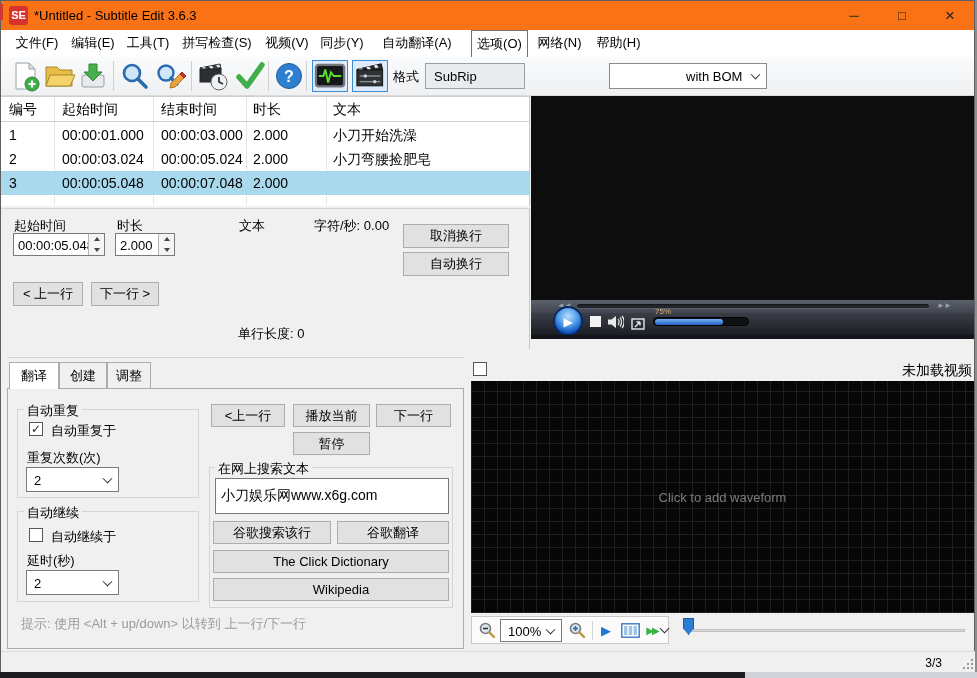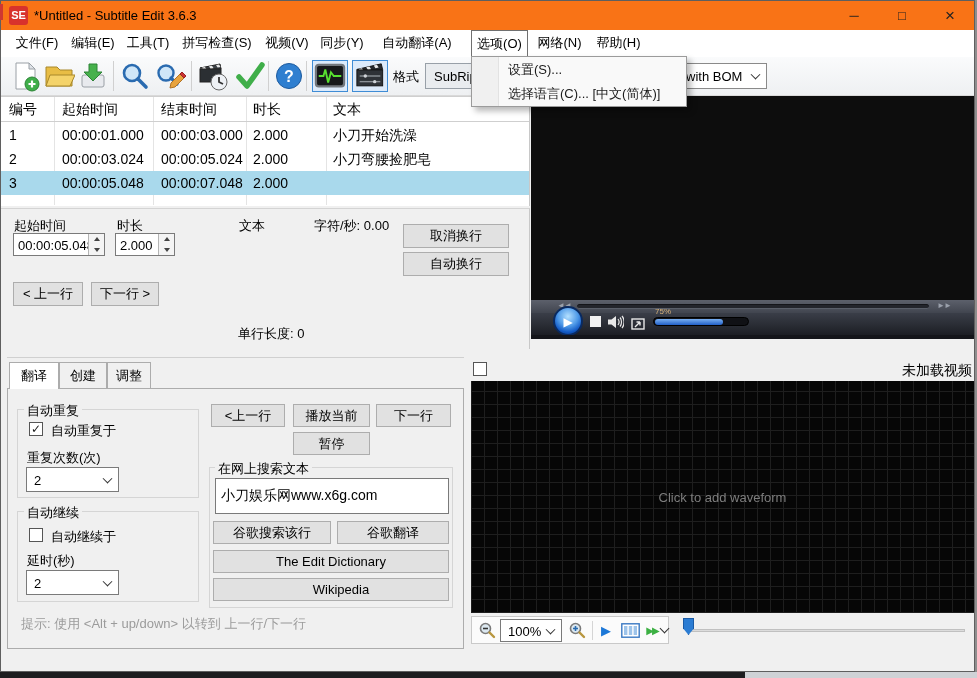--- a/index.html
+++ b/index.html
@@ -130,25 +130,20 @@
     <div class="abs menu-item" style="left:122px;width:50px;">工具(T)</div>
     <div class="abs menu-item" style="left:176px;width:80px;">拼写检查(S)</div>
     <div class="abs menu-item" style="left:260px;width:52px;">视频(V)</div>
     <div class="abs menu-item" style="left:316px;width:50px;">同步(Y)</div>
     <div class="abs menu-item" style="left:370px;width:92px;">自动翻译(A)</div>
     <div class="abs menu-item open" style="left:470px;width:57px;">选项(O)</div>
     <div class="abs menu-item" style="left:531px;width:55px;">网络(N)</div>
     <div class="abs menu-item" style="left:590px;width:55px;">帮助(H)</div>
   </div>
 
-  <div id="menu-dropdown" class="abs">
-    <div class="gutter"></div>
-    <div class="dd-item" style="margin-top:1px;">设置(S)...</div>
-    <div class="dd-item">选择语言(C)... [中文(简体)]</div>
-  </div>
 
   <div id="toolbar" class="abs">
     <div class="abs tool-icon" style="left:8px;">
       <svg viewBox="0 0 32 32">
             <path d="M7 3h13l6 6v20H7z" fill="#fff" stroke="#9aa0a6"></path>
             <path d="M20 3l6 6h-6z" fill="#dfe3e8" stroke="#9aa0a6"></path>
             <circle cx="23" cy="24" r="7" fill="#3fae49" stroke="#2d8436"></circle>
             <path d="M23 20.5v7M19.5 24h7" stroke="#fff" stroke-width="2.2"></path>
           </svg>
     </div>
@@ -357,21 +352,21 @@
   <div class="abs btn" style="left:210px;top:403px;width:74px;height:23px;line-height:21px;">&lt;上一行</div>
   <div class="abs btn" style="left:292px;top:403px;width:77px;height:23px;line-height:21px;">播放当前</div>
   <div class="abs btn" style="left:375px;top:403px;width:75px;height:23px;line-height:21px;">下一行</div>
   <div class="abs btn" style="left:292px;top:431px;width:77px;height:23px;line-height:21px;">暂停</div>
 
   <div class="abs groupbox" style="left:208px;top:466px;width:244px;height:141px;"></div>
   <div class="abs grouplbl" style="left:214px;top:459px;">在网上搜索文本</div>
   <input id="search-input" class="abs" value="小刀娱乐网www.x6g.com" style="">
   <div class="abs btn" style="left:212px;top:520px;width:118px;height:23px;line-height:21px;">谷歌搜索该行</div>
   <div class="abs btn" style="left:336px;top:520px;width:112px;height:23px;line-height:21px;">谷歌翻译</div>
-  <div class="abs btn" style="left:212px;top:549px;width:236px;height:23px;line-height:21px;">The Edit Dictionary</div>
+  <div class="abs btn" style="left:212px;top:549px;width:236px;height:23px;line-height:21px;">The Click Dictionary</div>
   <div class="abs btn" style="left:212px;top:577px;width:236px;height:23px;line-height:21px;padding-left:20px;">Wikipedia</div>
   <div id="hint-text" class="abs">提示: 使用 &lt;Alt + up/down&gt; 以转到 上一行/下一行</div>
 
   <div id="wave-check-row" class="abs">
     <div class="abs checkbox" style="left:2px;top:1px;"></div>
     <div class="abs lbl" style="right:2px;top:1px;font-size:14px;">未加载视频</div>
   </div>
   <div id="waveform" class="abs">
     <span id="wave-placeholder">Click to add waveform</span>
   </div>
@@ -407,19 +402,30 @@
           </svg>
     </div>
     <div class="ws-item" style="left:170px;width:20px;color:#3cb043;font-size:10px;letter-spacing:-2px;">▶▶</div>
     <div class="ws-item" style="left:188px;width:8px;">
           <span class="chev" style="position:static;transform:rotate(45deg);margin-top:-3px;"></span>
         </div>
   </div>
   <div id="wave-slider-track" class="abs"></div>
   <div id="wave-slider-thumb" class="abs"></div>
 
+  <div id="statusbar" class="abs">
+    <span id="status-pos">3/3</span>
+    <span class="abs grip" style="right:3px;bottom:4px;width:12px;height:12px;">
+      <i style="right:0;bottom:0;"></i>
+          <i style="right:0;bottom:4px;"></i>
+          <i style="right:4px;bottom:0;"></i>
+      <i style="right:0;bottom:8px;"></i>
+          <i style="right:4px;bottom:4px;"></i>
+          <i style="right:8px;bottom:0;"></i>
+    </span>
+  </div>
 </div>
 
 <div id="art-red" class="abs"></div>
 <div id="art-bottom-dark" class="abs"></div>
 <div id="art-bottom-light" class="abs"></div>
 <div id="art-right" class="abs"></div>
 </div>
 
 </body></html>

